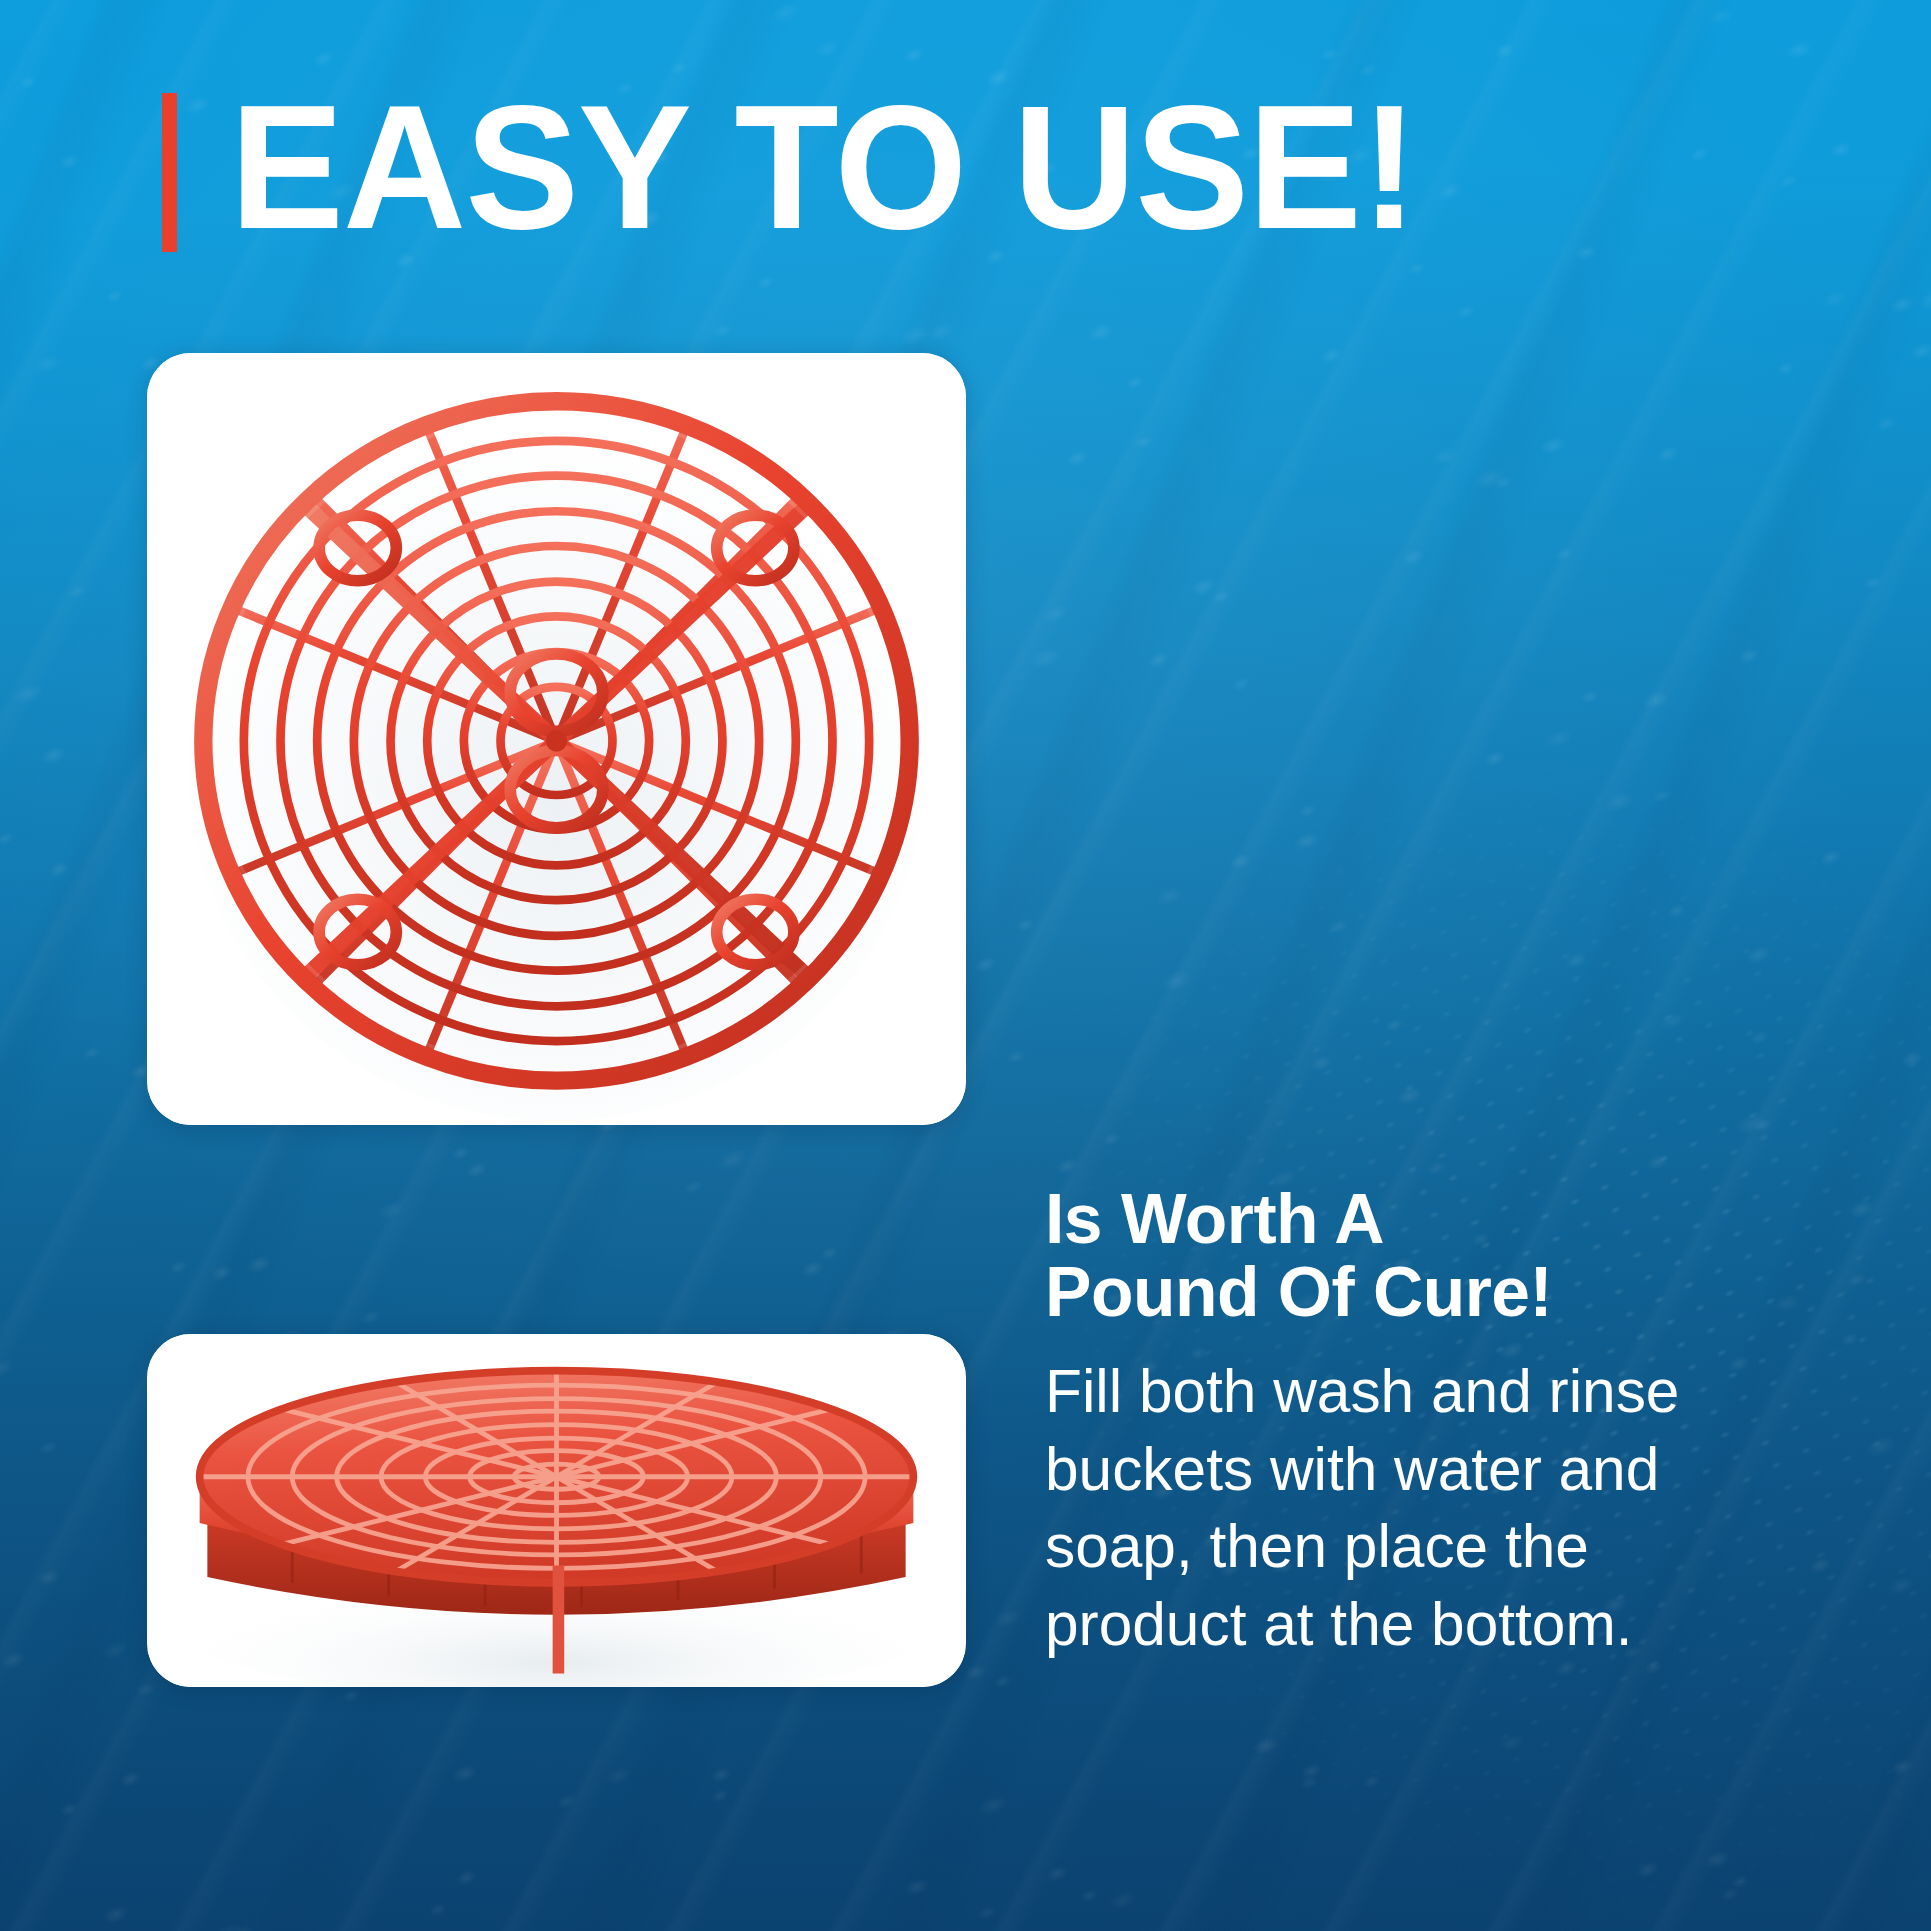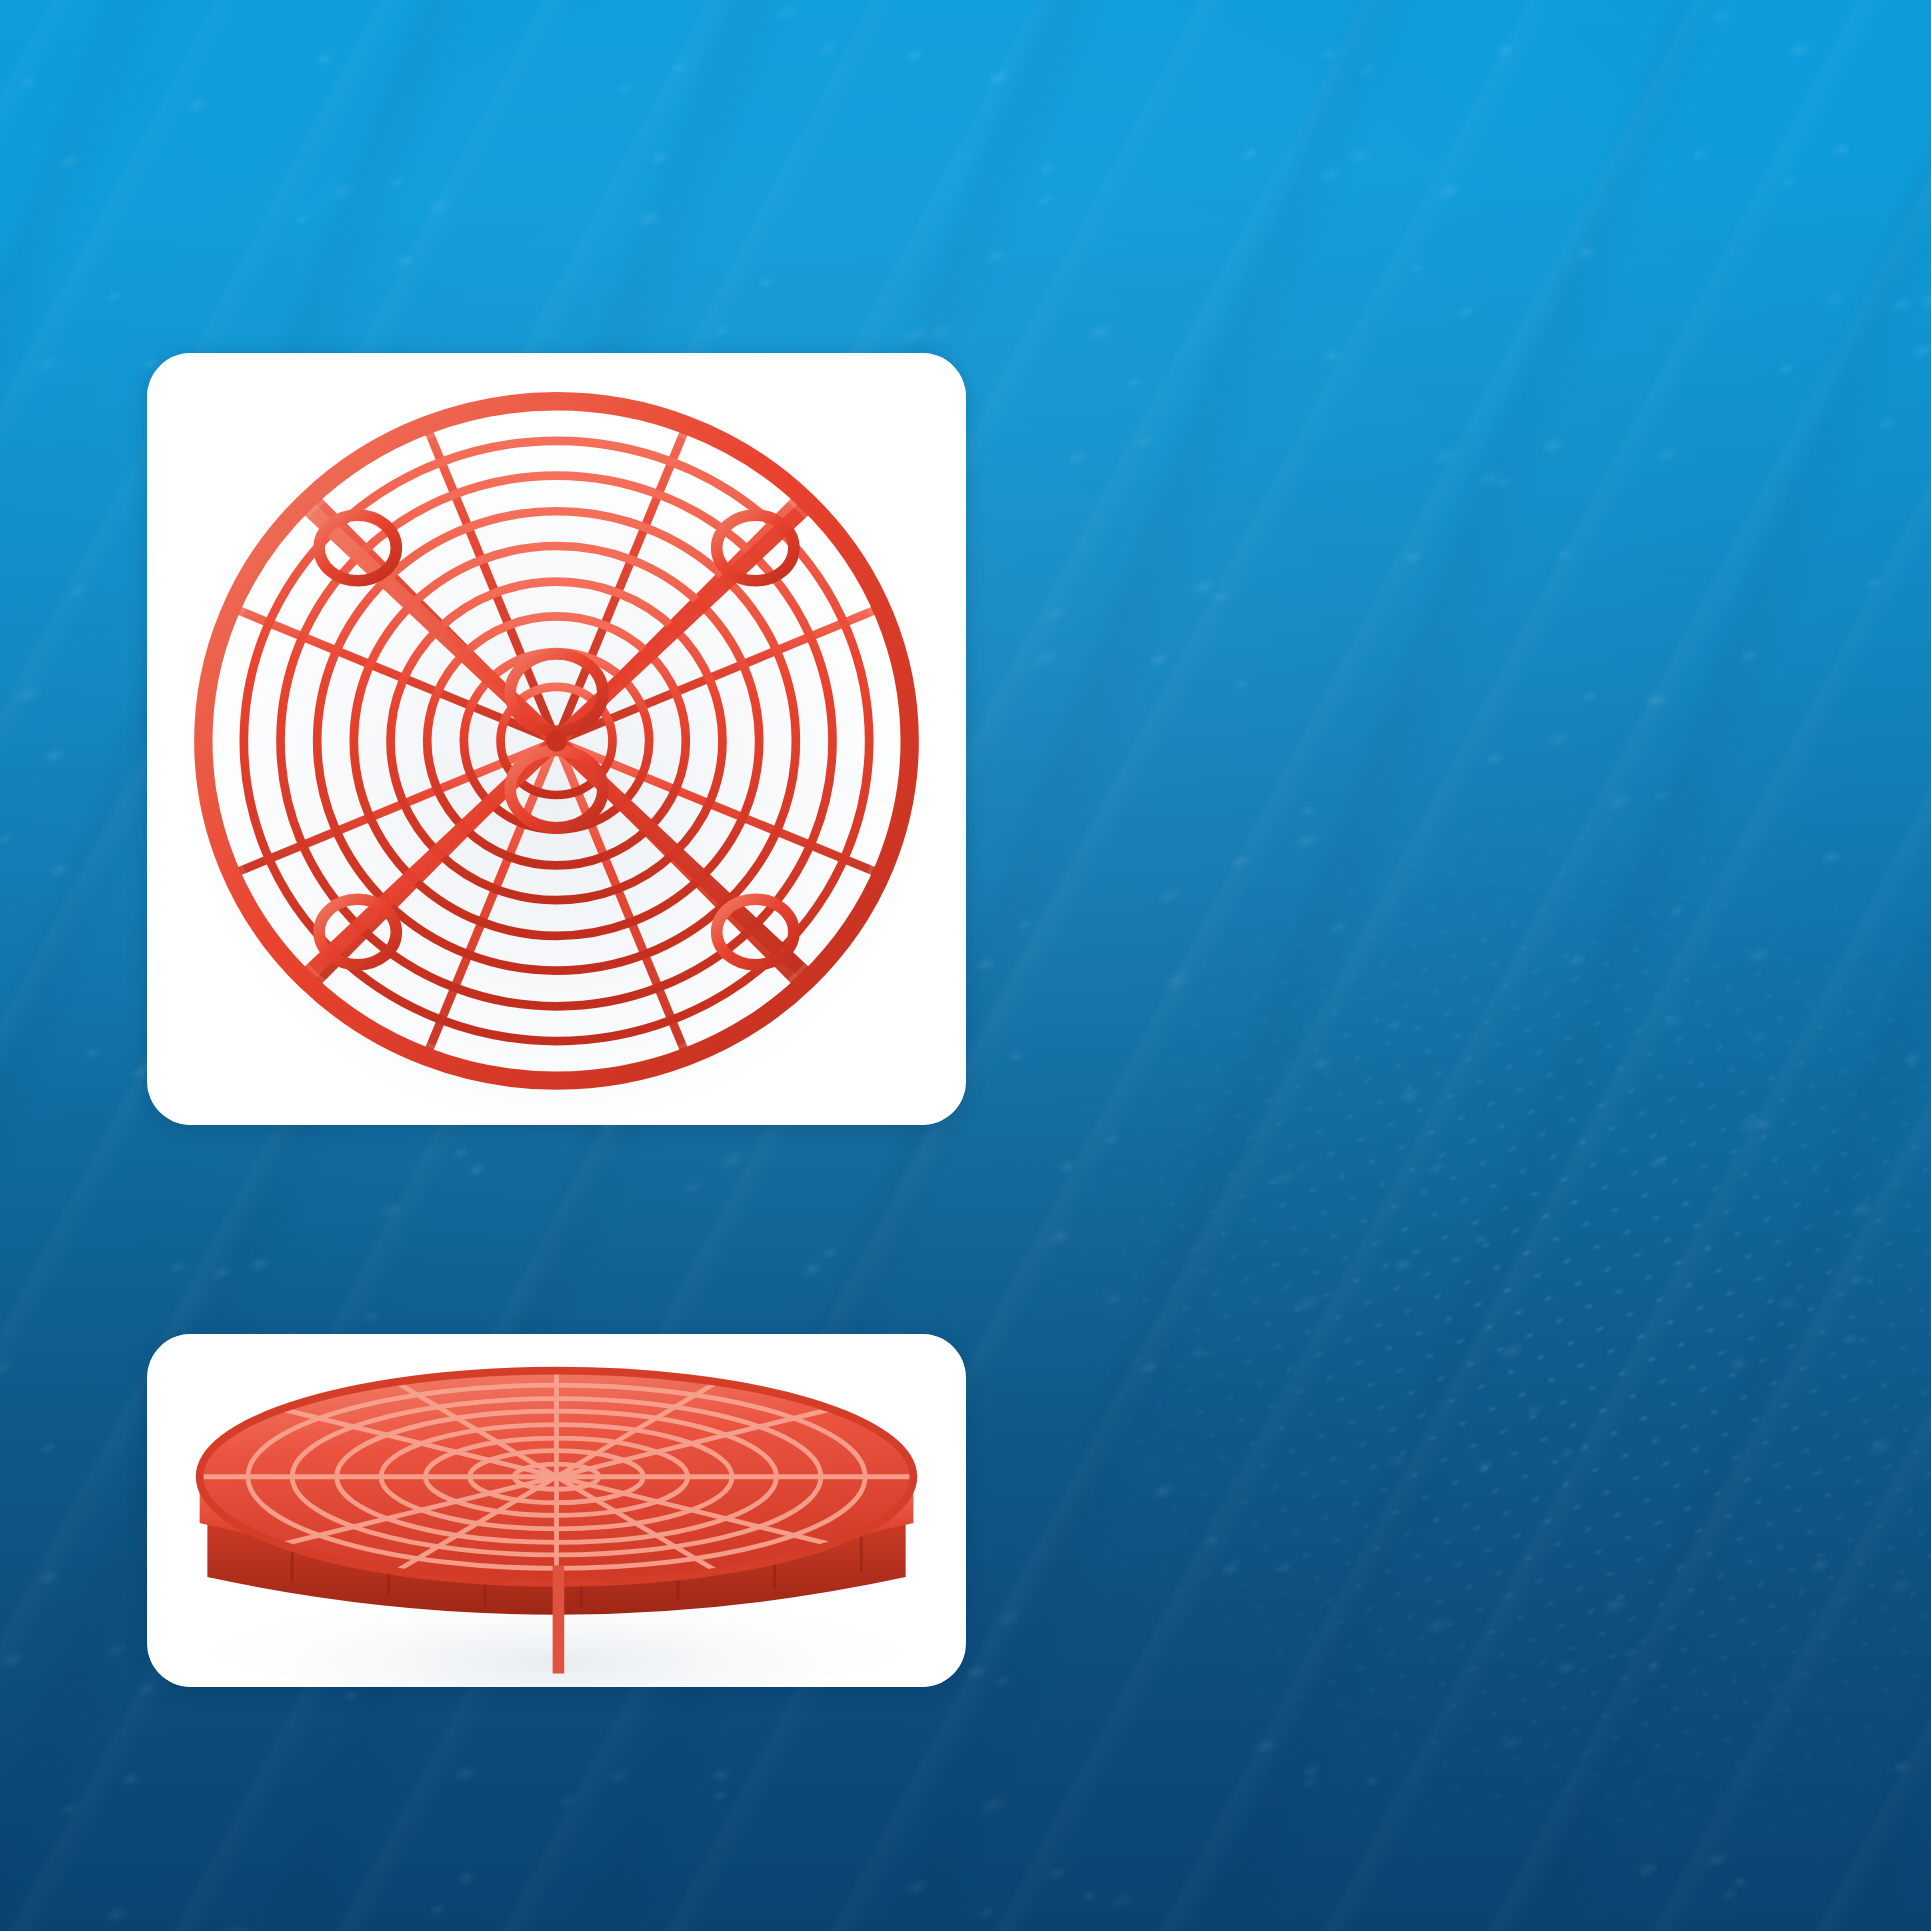--- a/index.html
+++ b/index.html
@@ -165,20 +165,24 @@
 </head>
 <body>
 
 <div id="poster">
 
   <div class="tex tex-streaks"></div>
   <div class="tex tex-bubbles"></div>
   <div class="tex tex-dots"></div>
   <div class="tex tex-vig"></div>
 
+  <div id="header">
+    <div id="accent-bar"></div>
+    <div id="title">EASY TO USE!</div>
+  </div>
 
   <div class="photo-card" id="card-top">
     <svg viewBox="0 0 848 800" aria-hidden="true">
       <defs>
         <radialGradient id="tShadow" cx="50%" cy="55%" r="58%">
           <stop offset="0%" stop-color="#e9eef2" stop-opacity="0.85"></stop>
           <stop offset="70%" stop-color="#f4f7f9" stop-opacity="0.45"></stop>
           <stop offset="100%" stop-color="#ffffff" stop-opacity="0"></stop>
         </radialGradient>
         <linearGradient id="rodG" x1="0" y1="0" x2="0" y2="1">
@@ -329,15 +333,27 @@
         <line x1="424" y1="148" x2="716" y2="220"></line>
         <line x1="424" y1="148" x2="132" y2="220"></line>
       </g>
       <ellipse cx="424" cy="148" rx="370" ry="110" fill="none" stroke="#d43e29" stroke-width="8"></ellipse>
 
       <path d="M 420 240 L 420 352 L 432 352 L 432 240 Z" fill="#e0523d"></path>
     </svg>
   </div>
 
 
+  <div class="text-block" id="block-two">
+    <div class="block-heading">
+      <div>Is Worth A</div>
+      <div>Pound Of Cure!</div>
+    </div>
+    <div class="block-body">
+      <div>Fill both wash and rinse</div>
+      <div>buckets with water and</div>
+      <div>soap, then place the</div>
+      <div>product at the bottom.</div>
+    </div>
+  </div>
 
 </div>
 
 
 </body></html>

